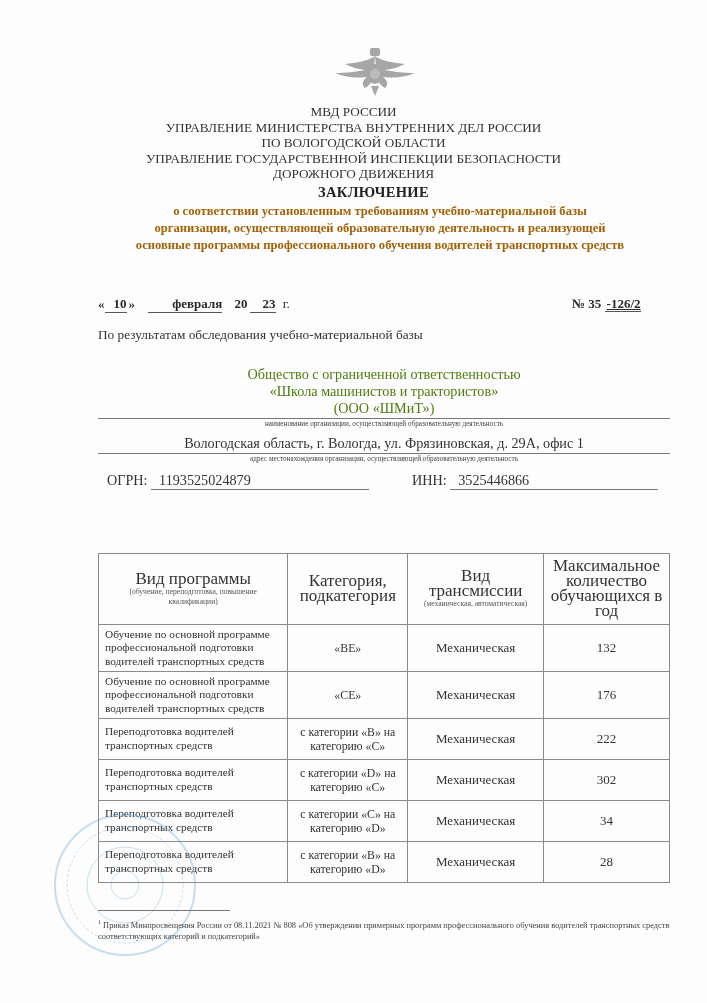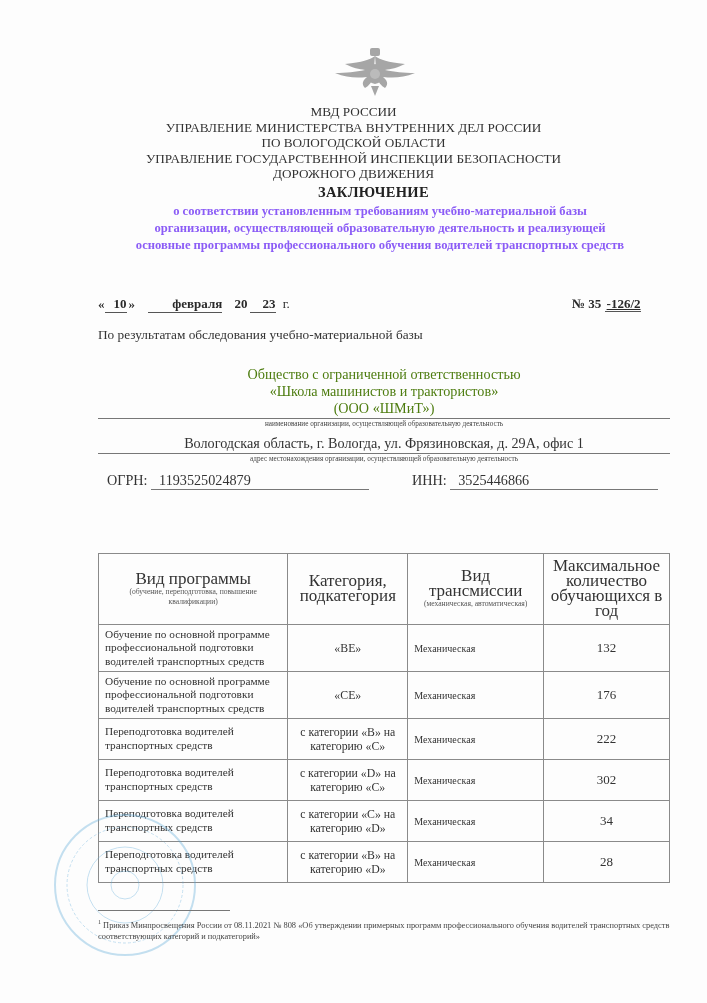--- a/index.html
+++ b/index.html
@@ -9,21 +9,21 @@
 
   .emblem { position: absolute; left: 325px; top: 42px; width: 100px; height: 56px; }
 
   .header { position: absolute; left: 0; width: 707px; top: 104px; text-align: center;
             font-size: 13.2px; line-height: 15.6px; color: #333; }
   .header div { white-space: nowrap; }
 
   .title { position: absolute; left: 0; width: 707px; top: 184px; text-align: center;
            font-size: 14.5px; font-weight: bold; letter-spacing: 0.3px; color: #222; padding-left: 20px; }
   .subtitle { position: absolute; left: 60px; width: 640px; top: 203px; text-align: center;
-              font-size: 12.6px; font-weight: bold; line-height: 17.2px; color: #8b5cf6; }
+              font-size: 12.6px; font-weight: bold; line-height: 17.2px; color: #a16207; }
   .subtitle div { white-space: nowrap; }
 
   .date-row { position: absolute; left: 98px; top: 296px; font-size: 13px; font-weight: bold; color: #2a2a2a; white-space: nowrap; }
   .date-row span { display: inline-block; }
   .ul { border-bottom: 1px solid #555; text-align: right; }
   .plain { font-weight: normal; }
   .docnum { position: absolute; left: 572px; top: 296px; font-size: 13px; font-weight: bold; white-space: nowrap; }
   .docnum .ul { width: 70px; text-align: right; padding-left: 2px; text-decoration: underline; }
 
   .intro { position: absolute; left: 98px; top: 327px; font-size: 13.3px; color: #333; }
@@ -42,21 +42,21 @@
   .para sup { font-size: 7px; }
 
   table.grid { position: absolute; left: 98px; top: 553px; width: 572px; border-collapse: collapse;
                font-size: 12.2px; color: #333; }
   table.grid td, table.grid th { border: 1px solid #8a8a8a; padding: 2px 6px; font-weight: normal; }
   table.grid th { text-align: center; height: 66px; vertical-align: middle; line-height: 14px; }
   table.grid th .small { display: block; font-size: 7.6px; line-height: 10px; color: #555; }
   table.grid th .big { font-size: 17px; }
   td.prog { text-align: left; font-size: 11.3px; line-height: 13.6px; }
   td.cat { text-align: center; font-size: 11.8px; line-height: 14px; }
-  td.trans { font-size: 10px; }
+  td.trans { text-align: center; font-size: 13px; }
   td.num { text-align: center; font-size: 13px; }
   tr.r3 td { height: 42px; }
   tr.r2 td { height: 36px; }
 
   .footrule { position: absolute; left: 98px; top: 910px; width: 132px; height: 1px; background: #777; }
   .footnote { position: absolute; left: 98px; width: 575px; top: 917px; font-size: 8.4px; line-height: 11px; color: #444; }
   .footnote sup { font-size: 6px; }
 
   .stamp { position: absolute; left: 50px; top: 810px; width: 150px; height: 150px; opacity: 0.35; pointer-events: none; }
 </style>

